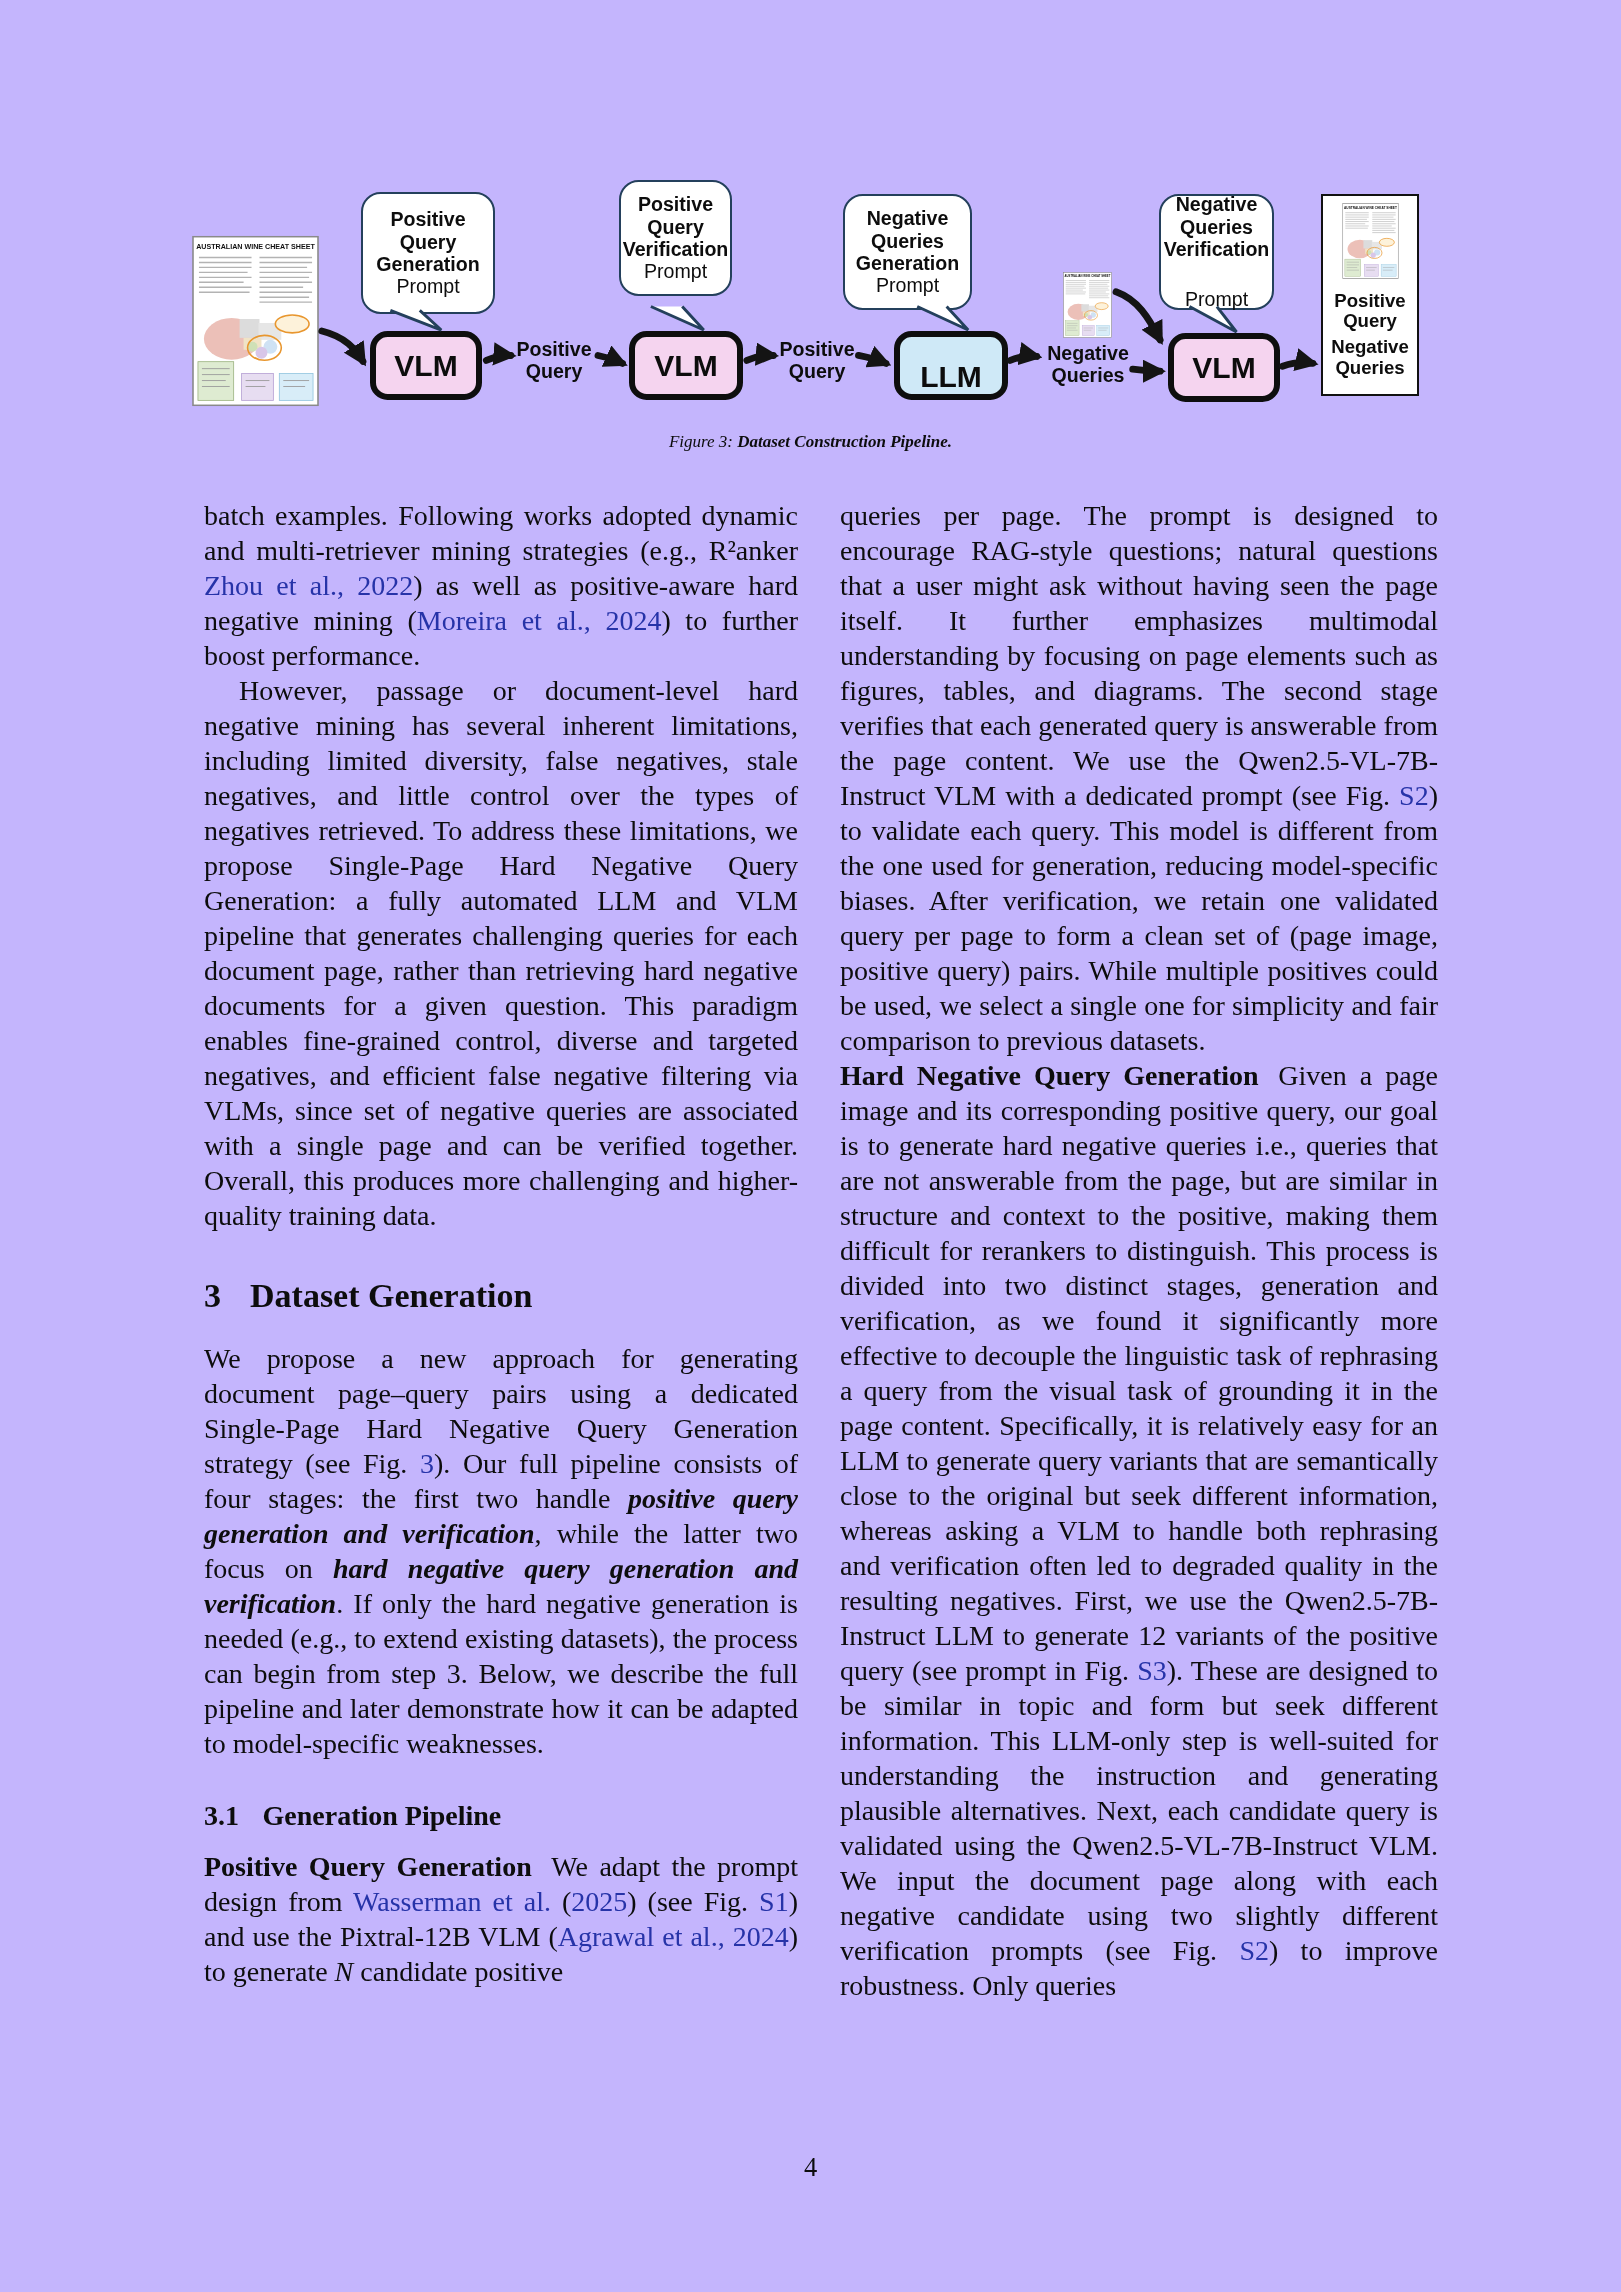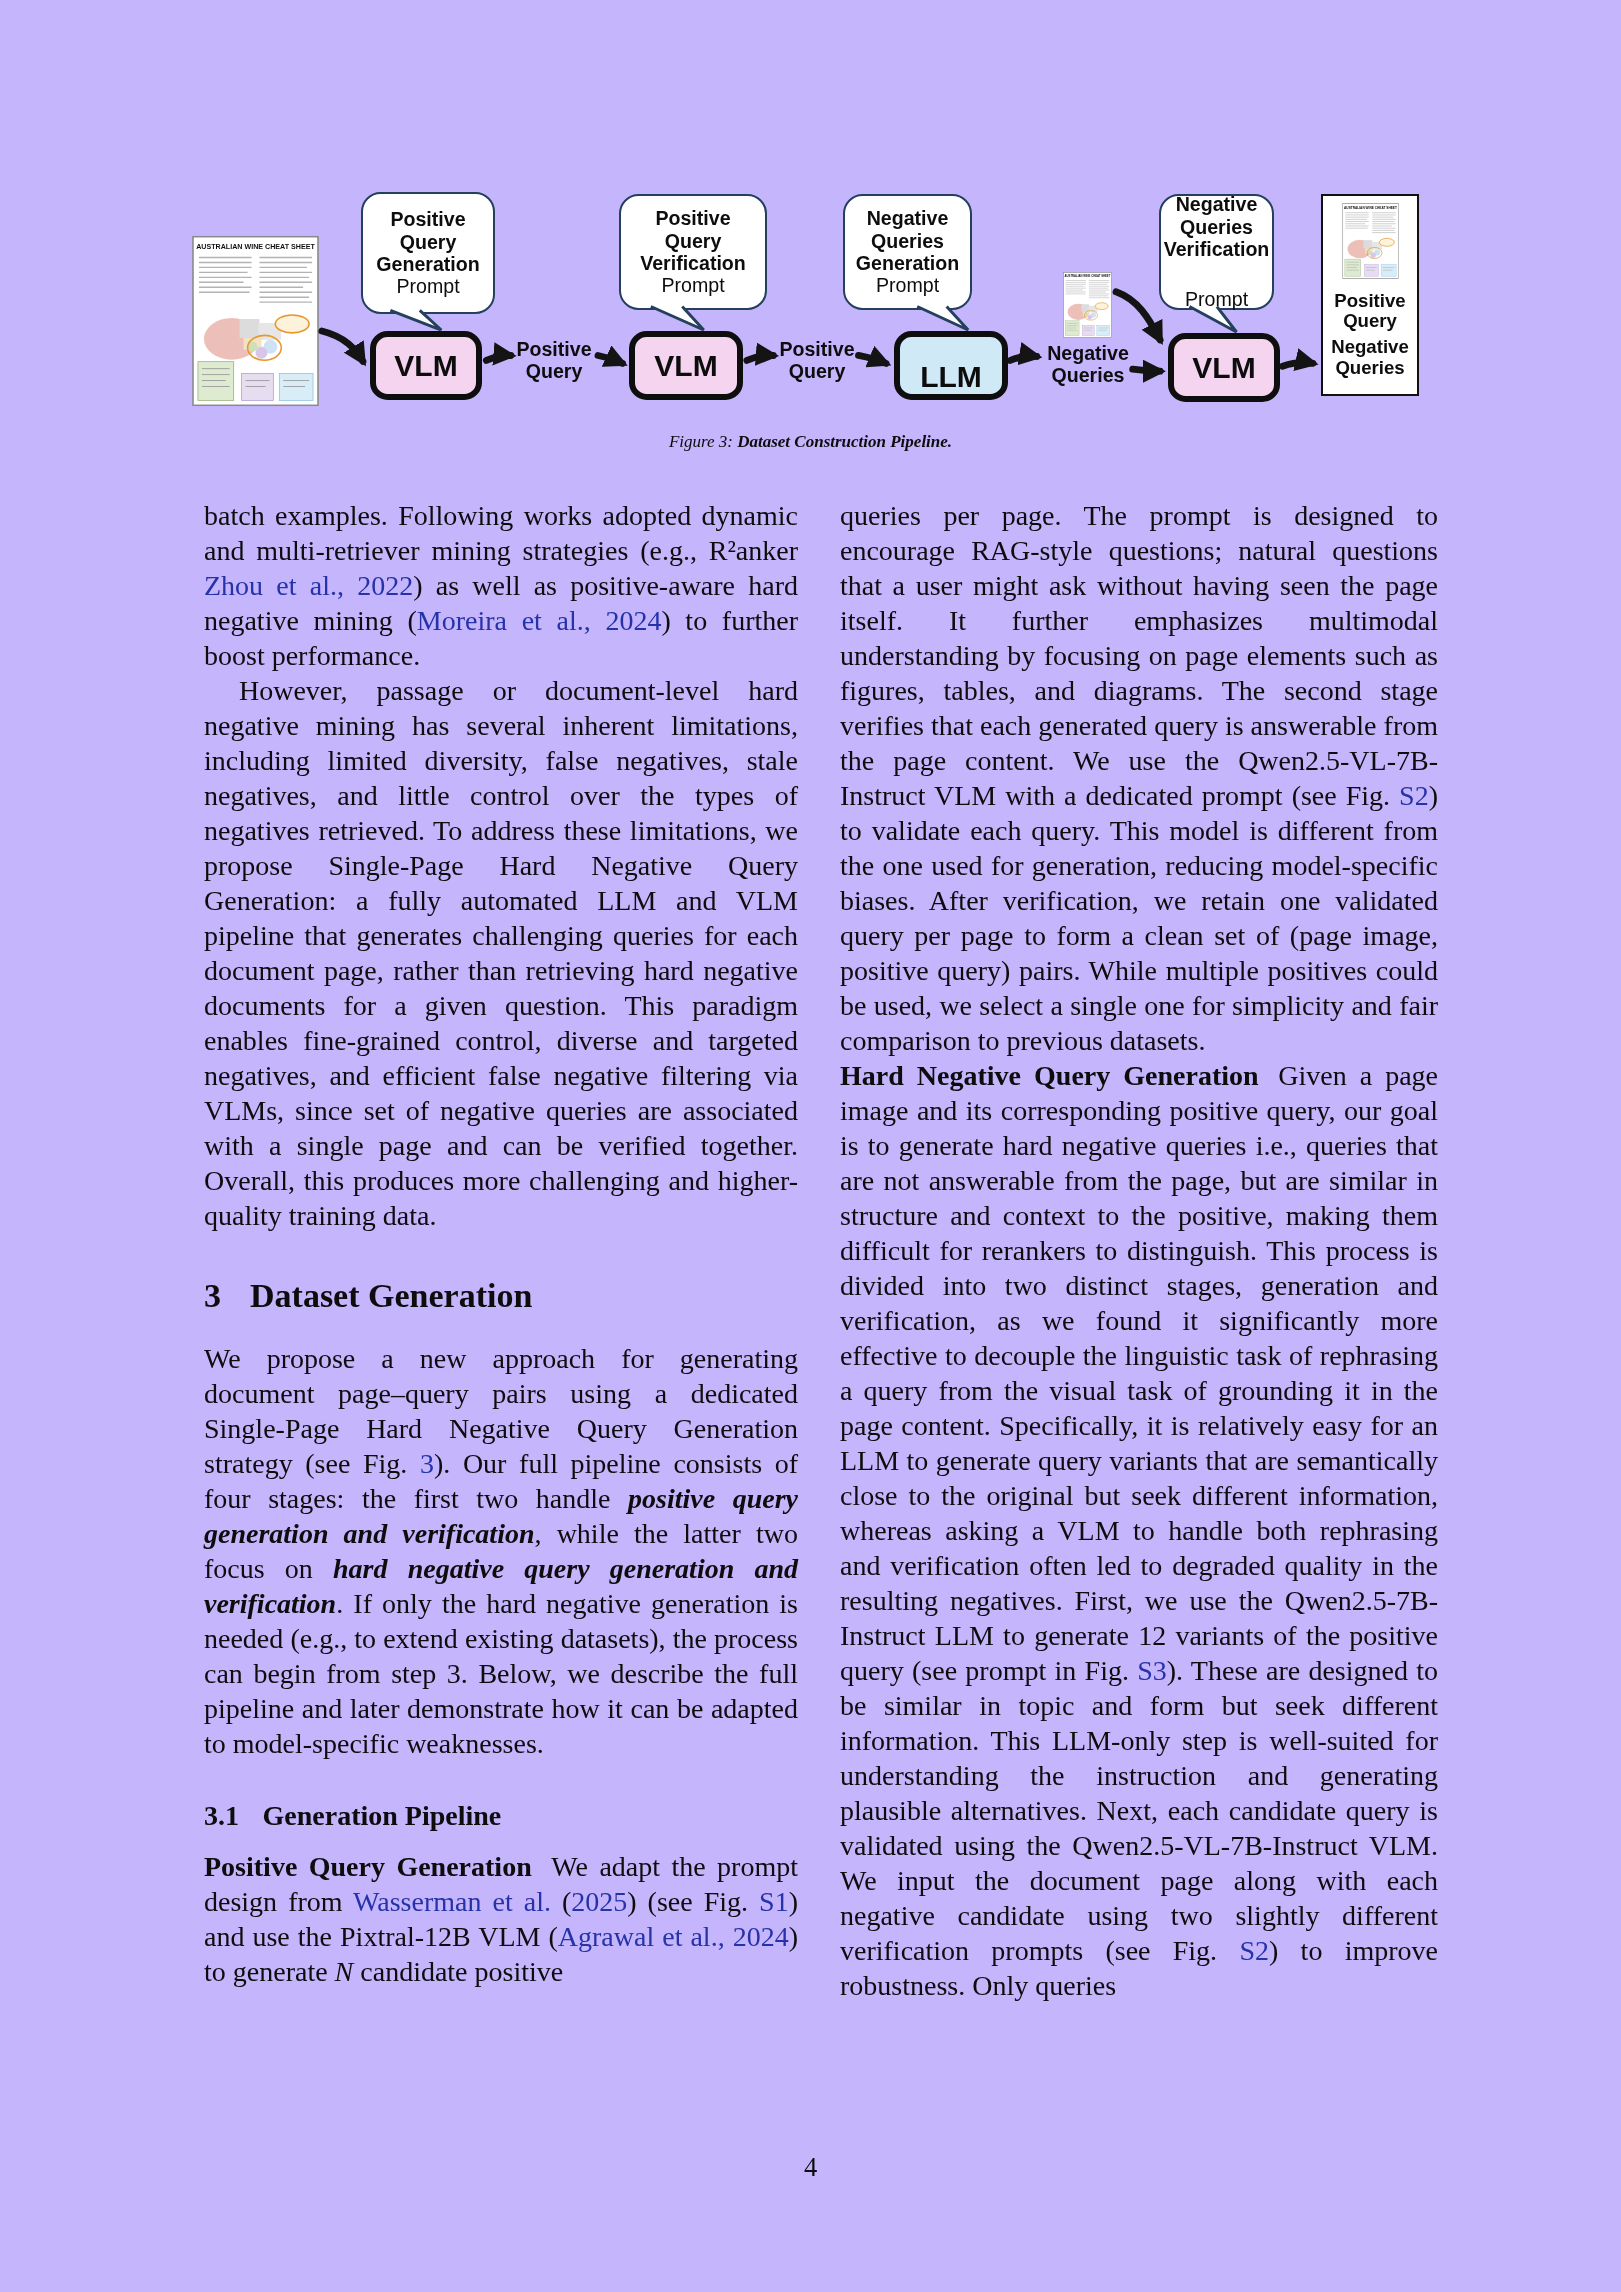--- a/index.html
+++ b/index.html
@@ -10,21 +10,21 @@
   .thumb{position:absolute;}
   .thumb-main{left:192px;top:235px;}
   .thumb-mini{left:1063px;top:272px;}
   .bubble{position:absolute;background:#fff;border:2.9px solid var(--bubble-border);
           border-radius:19.6px;display:flex;flex-direction:column;align-items:center;
           justify-content:center;text-align:center;
           font-family:"Liberation Sans",sans-serif;font-weight:bold;
           font-size:19.6px;line-height:1.14;padding:5.9px 3.9px;box-sizing:border-box;}
   .bub-sub{font-weight:400;}
   .b1{left:361px;top:192px;width:134px;height:122px;}
-  .b2{left:619px;top:194px;width:148px;height:116px;}
+  .b2{left:619px;top:180px;width:113px;height:116px;}
   .b3{left:843px;top:194px;width:129px;height:116px;}
   .b4{left:1159px;top:194px;width:115px;height:116px;gap:28px;}
   .model-box{position:absolute;border:6.9px solid #0e0e0e;border-radius:17.6px;
              display:flex;align-items:center;justify-content:center;box-sizing:border-box;
              font-family:"Liberation Sans",sans-serif;font-weight:bold;font-size:30px;}
   .vlm{background:var(--vlm);}
   .llm{background:var(--llm);}
   .m1{left:370px;top:331px;width:112px;height:69px;}
   .m2{left:629px;top:331px;width:114px;height:69px;}
   .m3{left:894px;top:331px;width:114px;height:69px;align-items:flex-end;}

